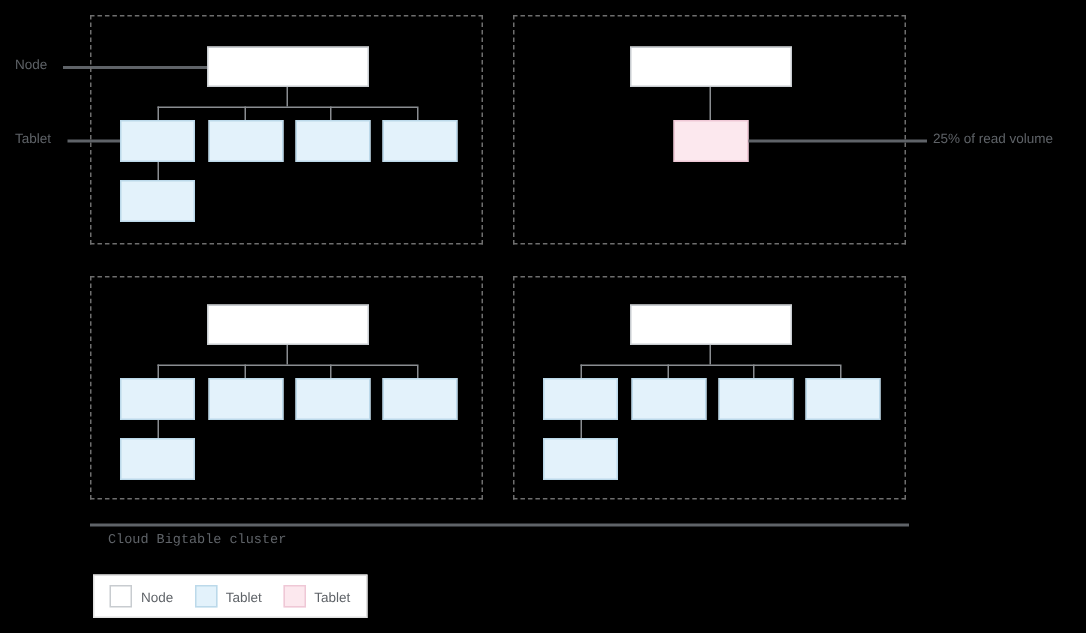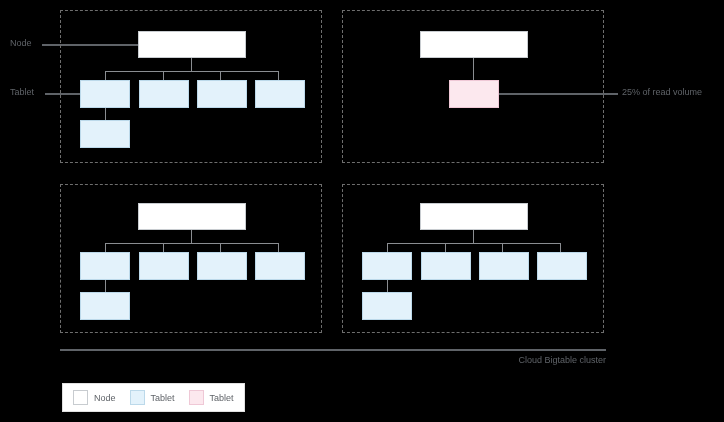--- a/index.html
+++ b/index.html
@@ -45,22 +45,22 @@
     white-space:nowrap;
     line-height:1;
   }
 
   
   #cluster-rule{
     position:absolute;left:60px;top:349px;width:546px;height:2px;
     background:#5f6368;
   }
   #cluster-caption{
-    position:absolute;left:60px;top:355px;width:546px;
-    text-align:right;font-size:9px;color:#5f6368;
+    position:absolute;left:72px;top:355px;width:546px;
+    text-align:left;font-size:9px;color:#5f6368;font-family:Liberation Mono, monospace;
   }
 
   
   #legend{
     position:absolute;left:62px;top:383px;height:29px;
     background:#ffffff;border:1px solid #e0e0e0;
     display:flex;align-items:center;
     padding:0 10px;box-sizing:border-box;
   }
   .legend-item{display:flex;align-items:center;margin-right:14px;}

